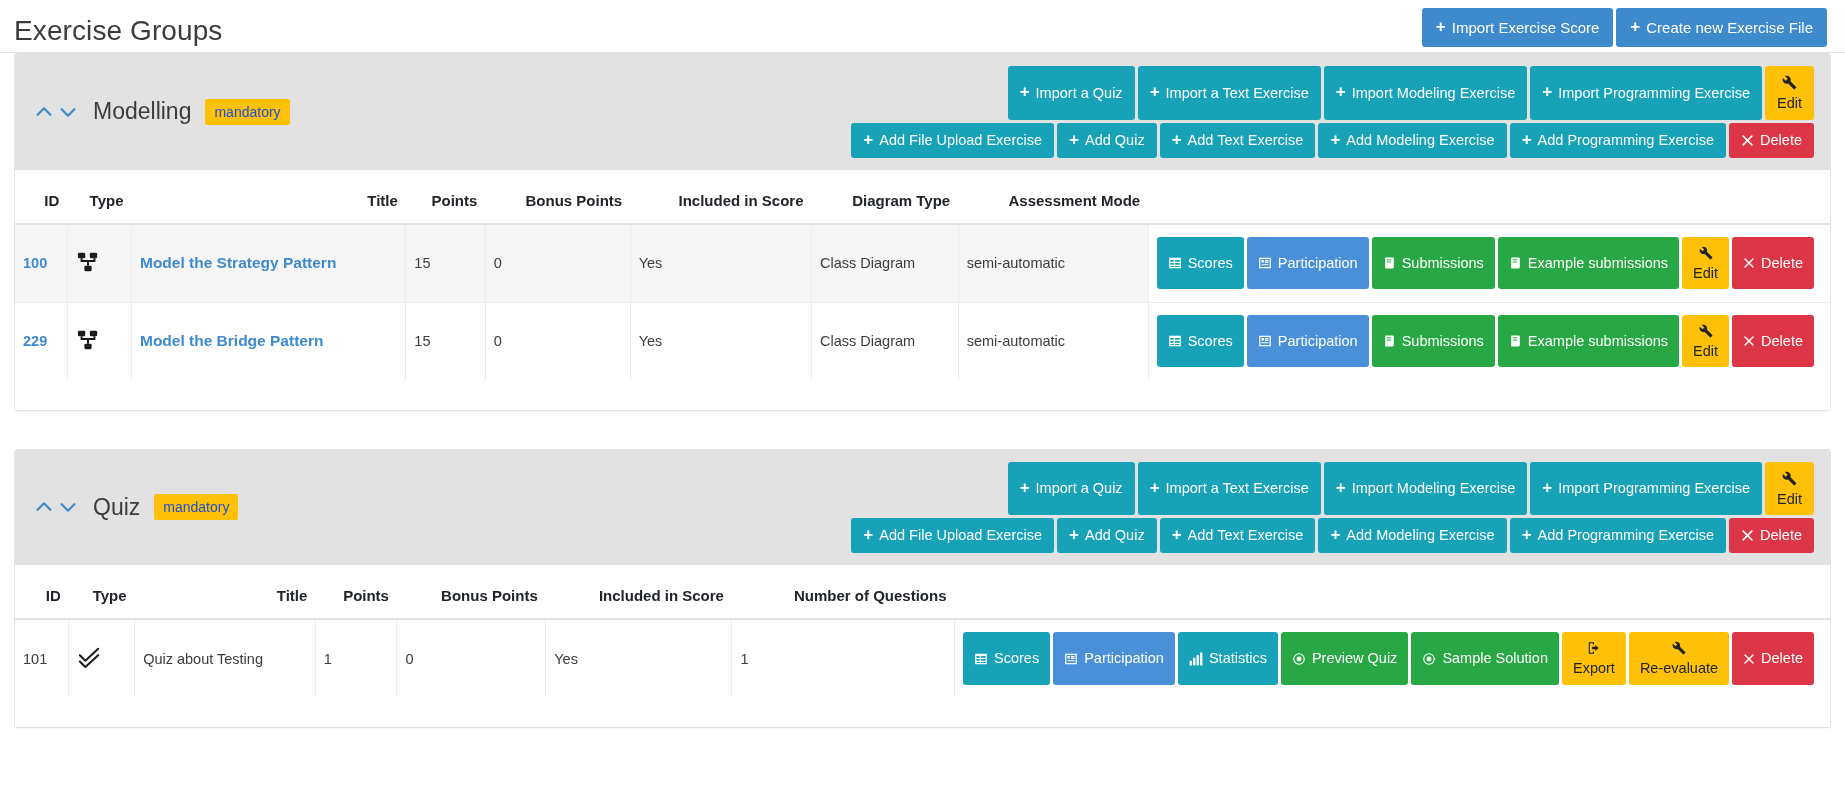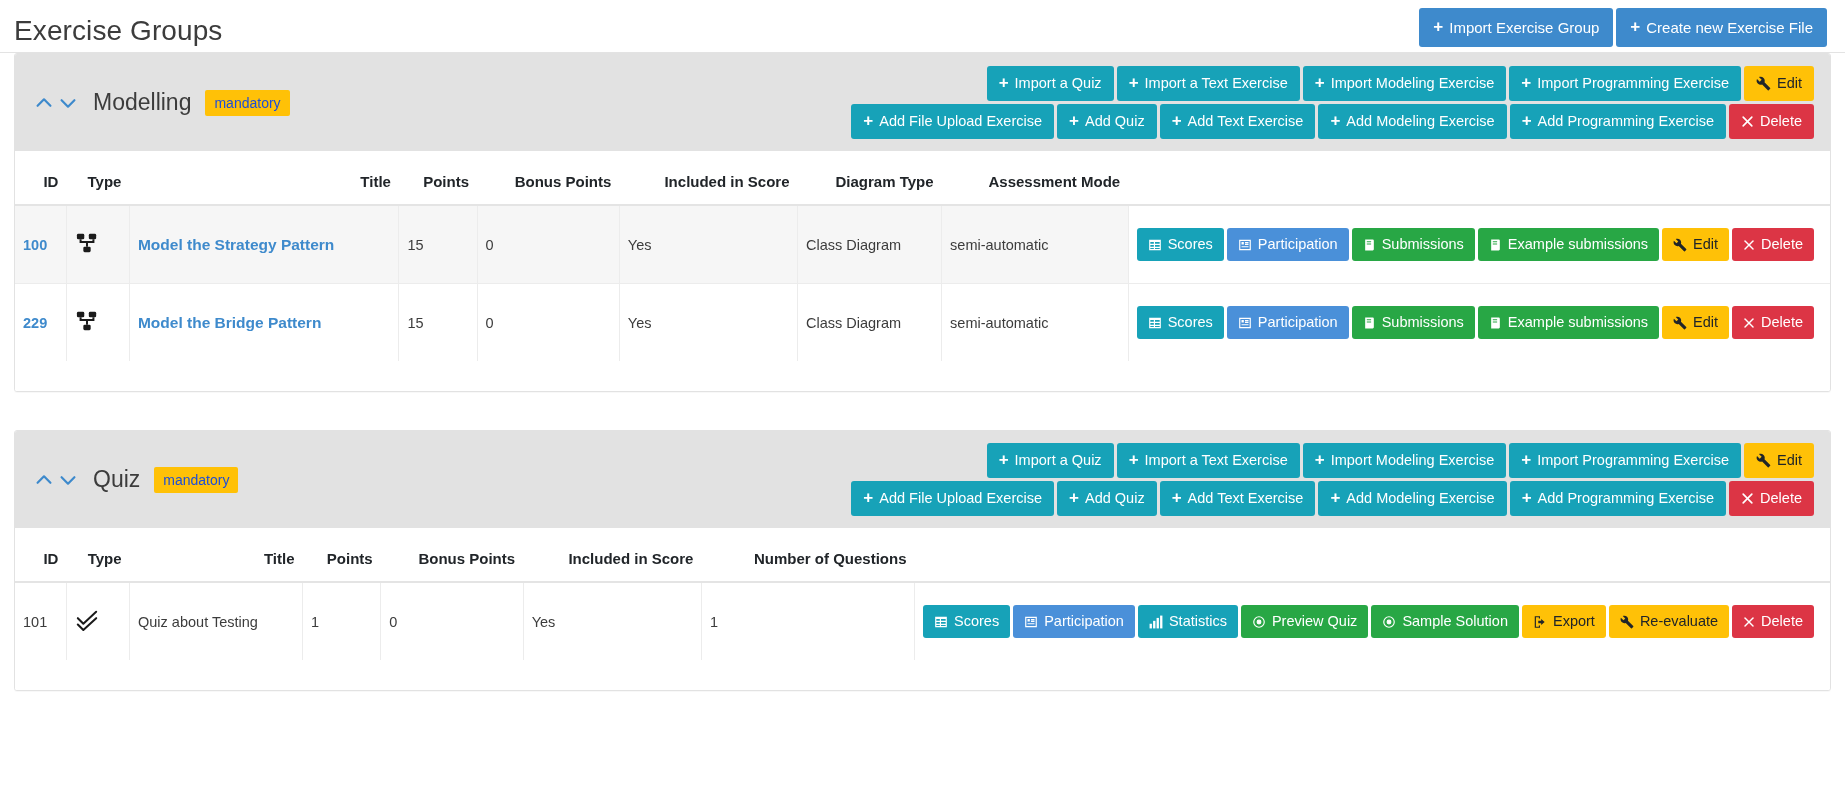--- a/index.html
+++ b/index.html
@@ -61,21 +61,21 @@
     font-size: 17px;
     font-weight: 700;
     line-height: 1;
     position: relative;
     top: -1px;
   }
   .btn-primary { background: #3e8acc; }
   .btn-info    { background: #17a2b8; }
   .btn-success { background: #28a745; }
   .btn-blue    { background: #4a90d9; }
-  .btn-warning { background: #ffc107; color: #212529; }
+  .btn-warning { background: #ffc107; color: #212529; flex-direction: column; }
   .btn-danger  { background: #dc3545; }
 
   .count-line {
     text-align: right;
     padding: 16px 18px 12px 0;
     font-size: 14.5px;
     color: #5a5a5a;
   }
 
   
@@ -189,21 +189,21 @@
 </head>
 <body>
 
 <div class="page">
 
   <div class="page-header">
     <h1 class="page-title">Exercise Groups</h1>
     <div class="header-actions">
       <button class="btn btn-primary">
         <span class="plus">+</span>
-        <span>Import Exercise Group</span>
+        <span>Import Exercise Score</span>
       </button>
       <button class="btn btn-primary">
         <span class="plus">+</span>
         <span>Create new Exercise File</span>
       </button>
     </div>
   </div>
 
 
   <div class="group-card">

